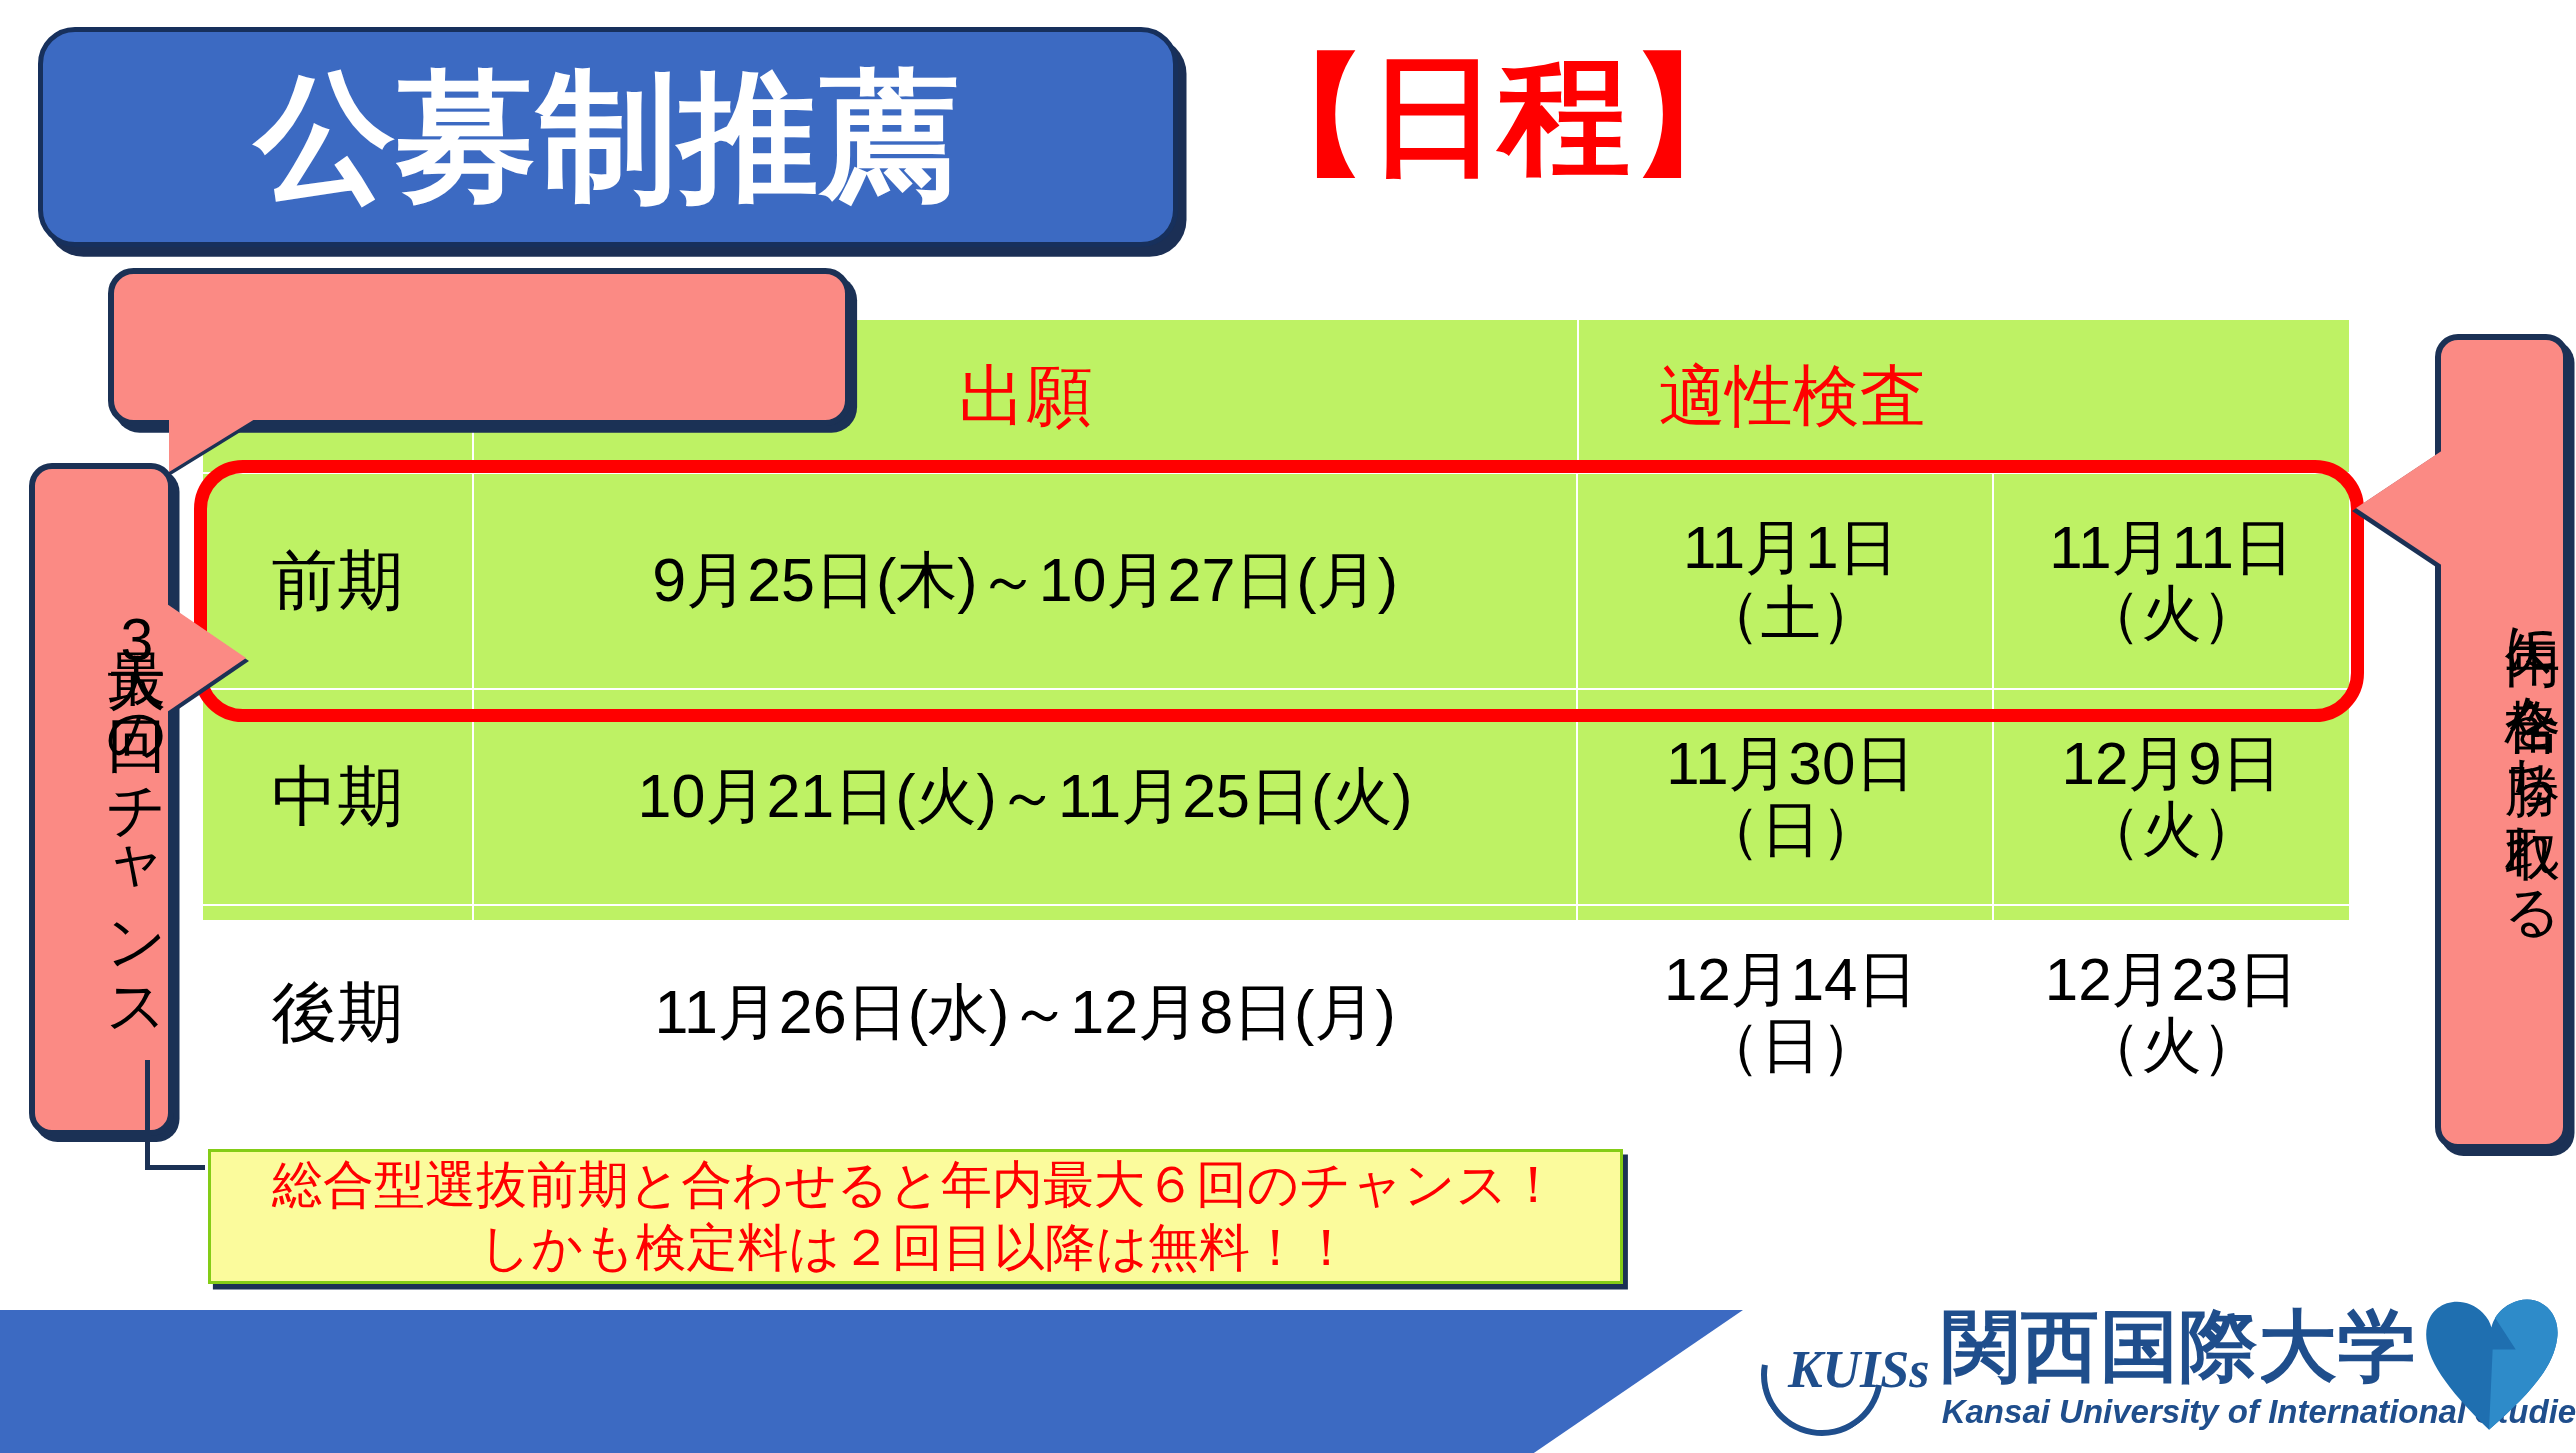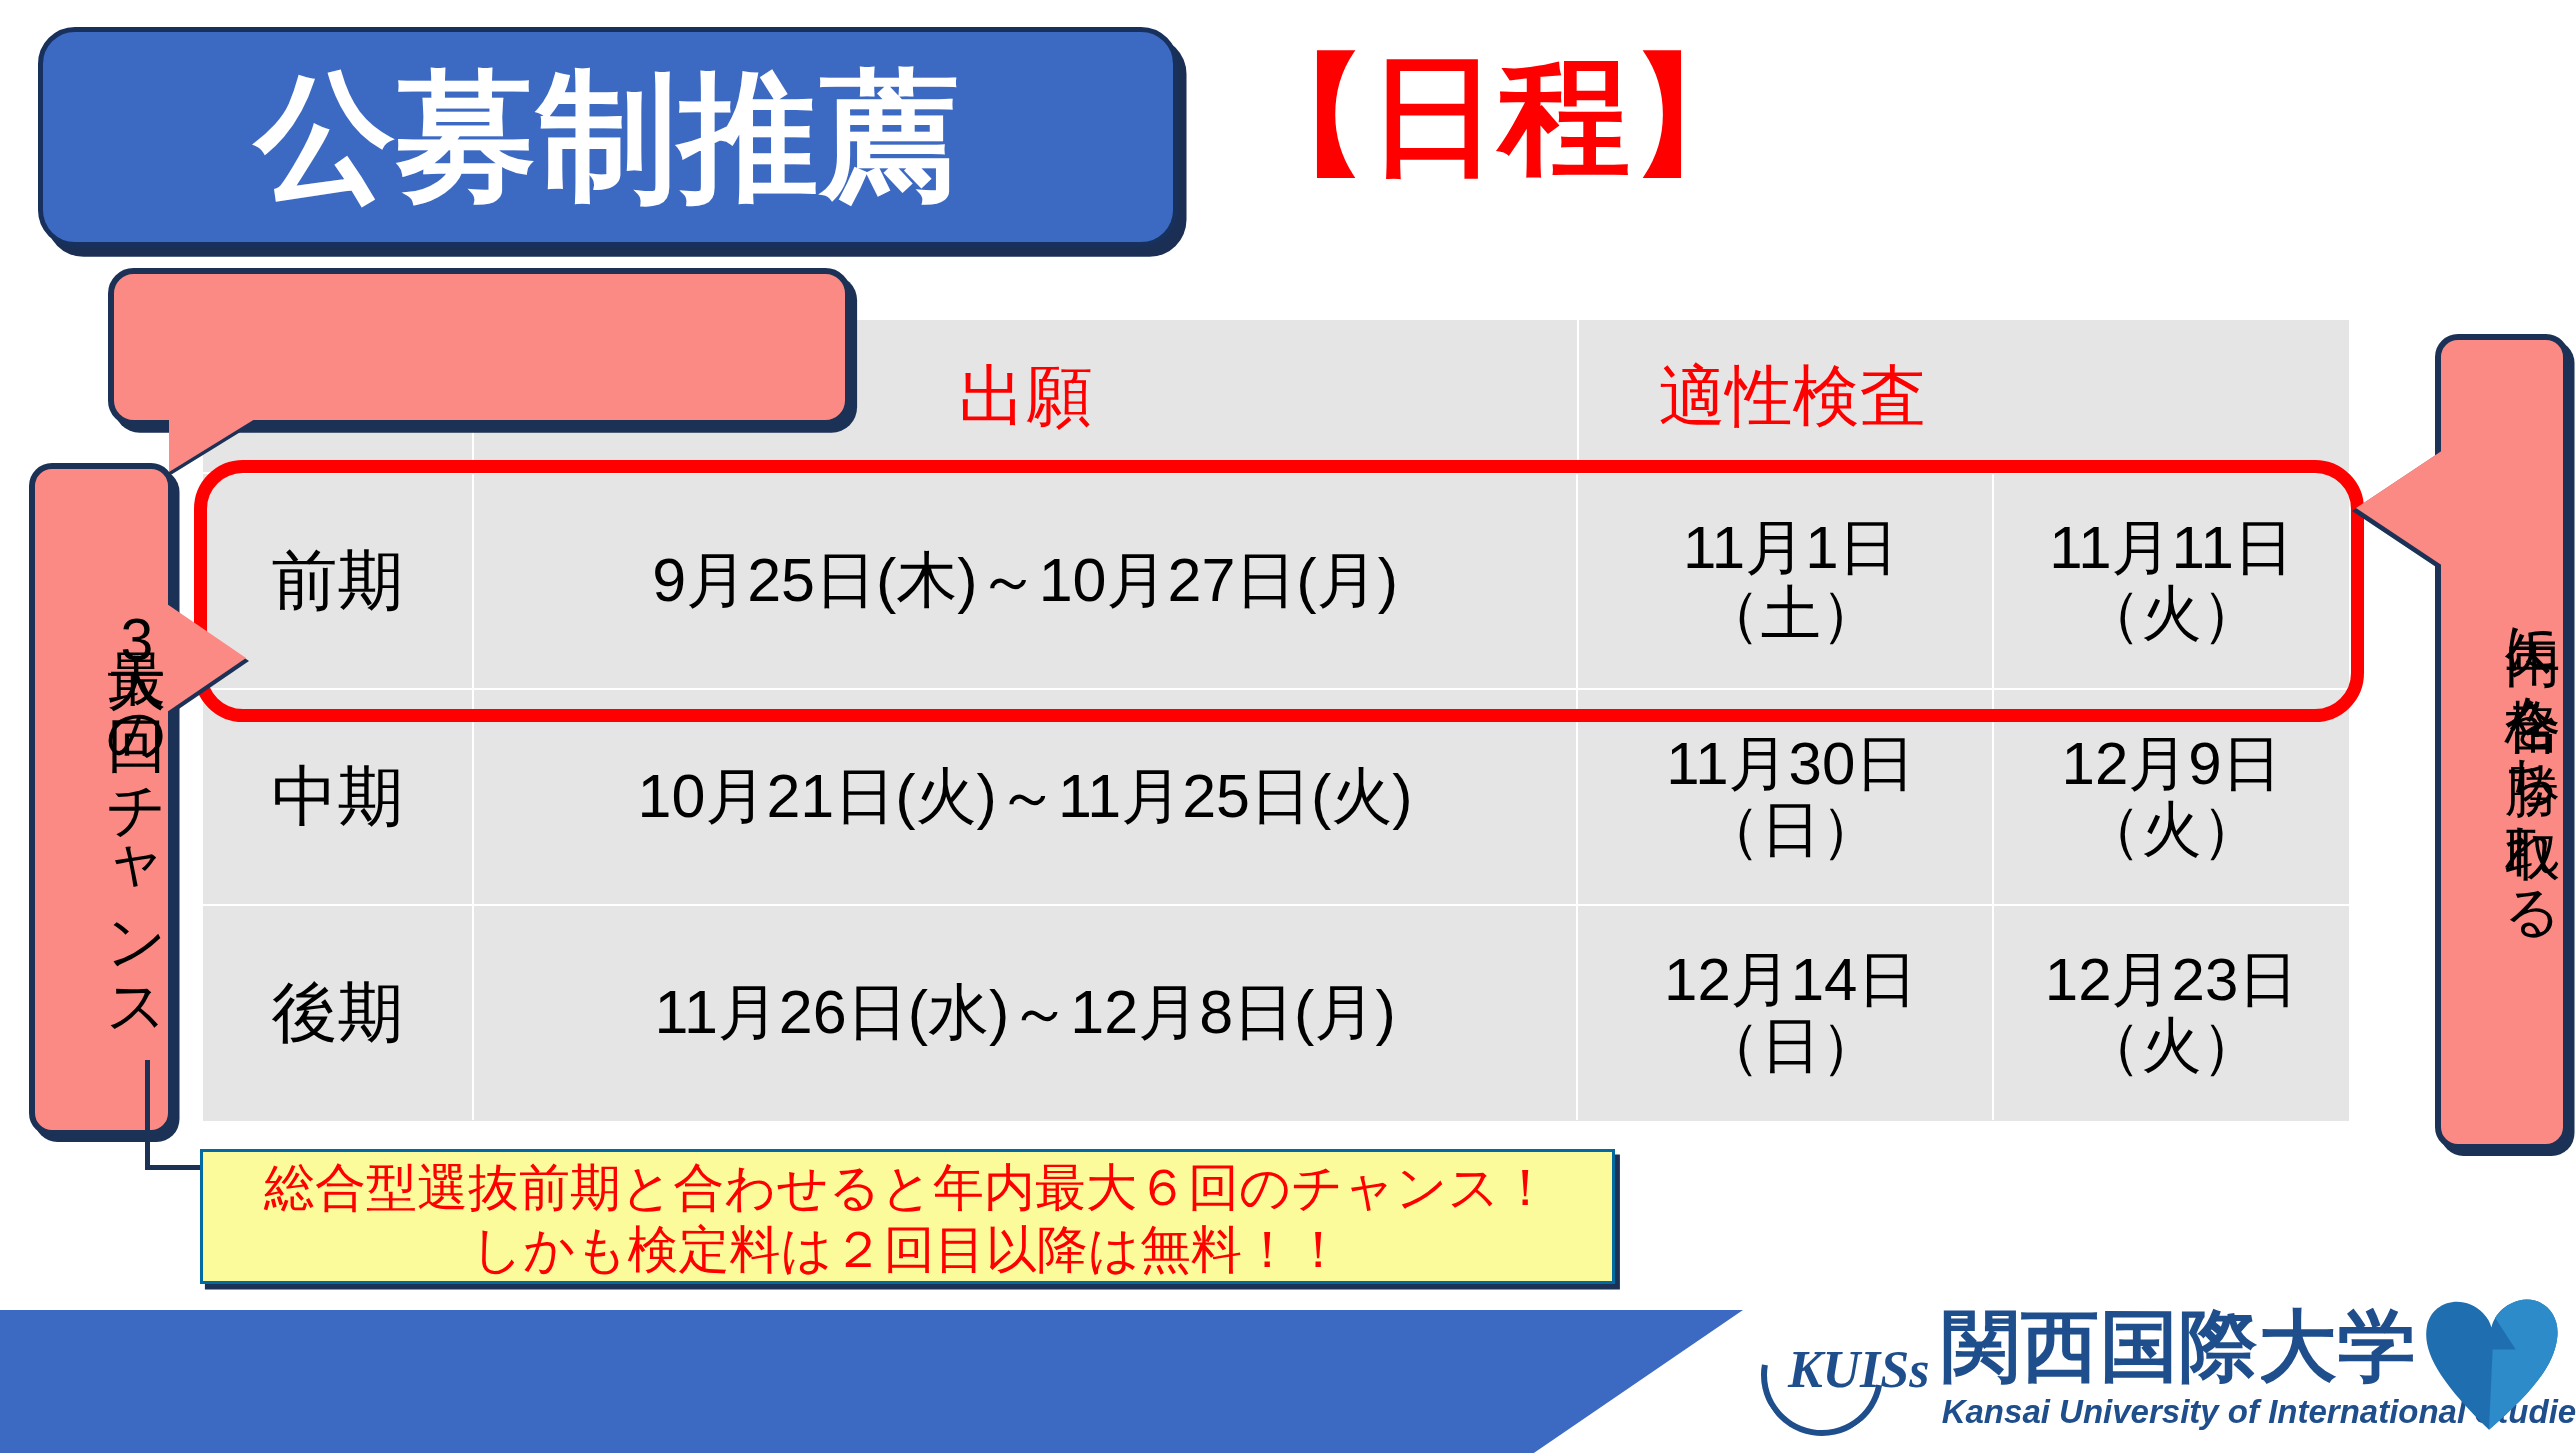--- a/index.html
+++ b/index.html
@@ -25,22 +25,22 @@
     letter-spacing:1.2px;white-space:nowrap;
   }
   .subtitle{
     position:absolute;left:1237px;top:34px;
     color:#ff0000;font-weight:bold;font-size:131px;line-height:1.25;
     white-space:nowrap;
   }
 
   
   .tbl{
-    position:absolute;left:203px;top:320px;width:2146px;height:801px;
-    background:#e5e5e5;
+    position:absolute;left:203px;top:320px;width:2146px;height:600px;
+    background:#bef264;
   }
   .tbl .row{display:flex;width:100%;box-sizing:border-box;}
   .tbl .row.head{height:152px;}
   .tbl .row.r{height:216px;border-top:2.4px solid #ffffff;}
   .tbl .c{
     box-sizing:border-box;
     display:flex;align-items:center;justify-content:center;
     text-align:center;color:#000000;
     border-right:2.4px solid #ffffff;
   }
@@ -116,24 +116,24 @@
     border-right:87px solid #fb8a84;
     filter:drop-shadow(-3.7px 3px 0 #1b3155);
   }
 
   
   .elbow-v{position:absolute;left:145px;top:1060px;width:4.9px;height:110px;background:#1b3155;}
   .elbow-h{position:absolute;left:145px;top:1165px;width:60px;height:4.9px;background:#1b3155;}
 
   
   .note{
-    position:absolute;left:200px;top:1149px;width:1415px;height:135px;
-    background:#fbfb9c;border:3px solid #0369a1;
+    position:absolute;left:208px;top:1149px;width:1415px;height:135px;
+    background:#fbfb9c;border:3px solid #84cc16;
     box-shadow:4.9px 5.5px 0 0 #1b3155;
-    display:flex;flex-direction:column;align-items:center;justify-content:flex-end;
+    display:flex;flex-direction:column;align-items:center;justify-content:center;
     color:#ff0000;font-size:51px;line-height:1.22;text-align:center;
     box-sizing:border-box;
   }
 
   
   .banner{
     position:absolute;left:0;top:1310px;width:1743px;height:143px;
     background:#3c6ac2;
     clip-path:polygon(0 0, 100% 0, 88% 100%, 0 100%);
   }

